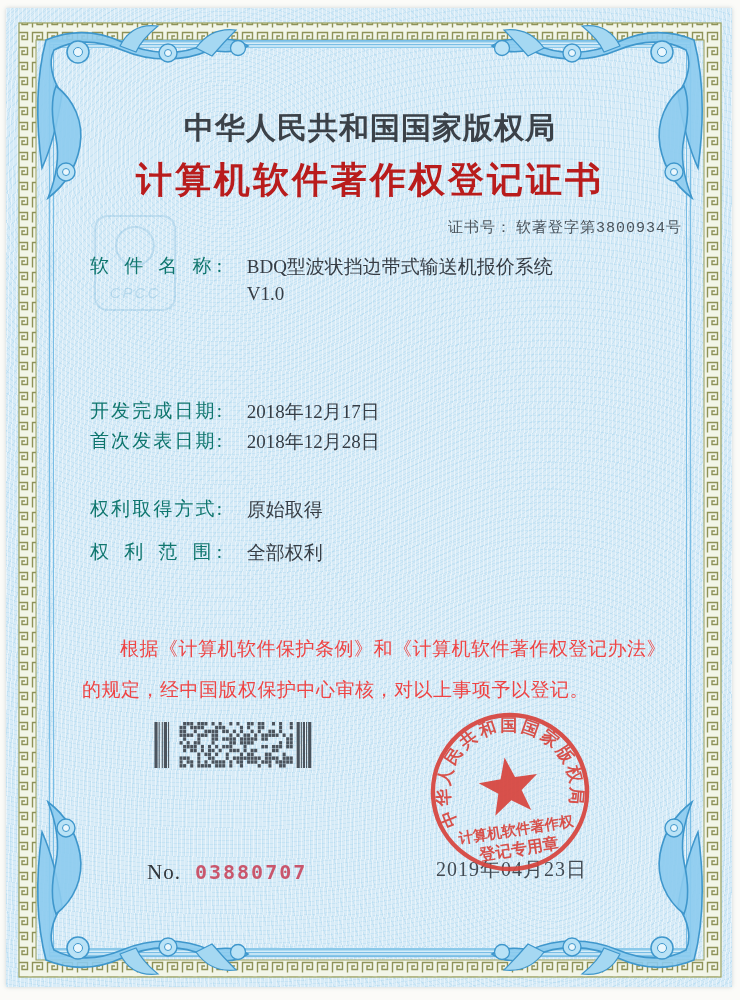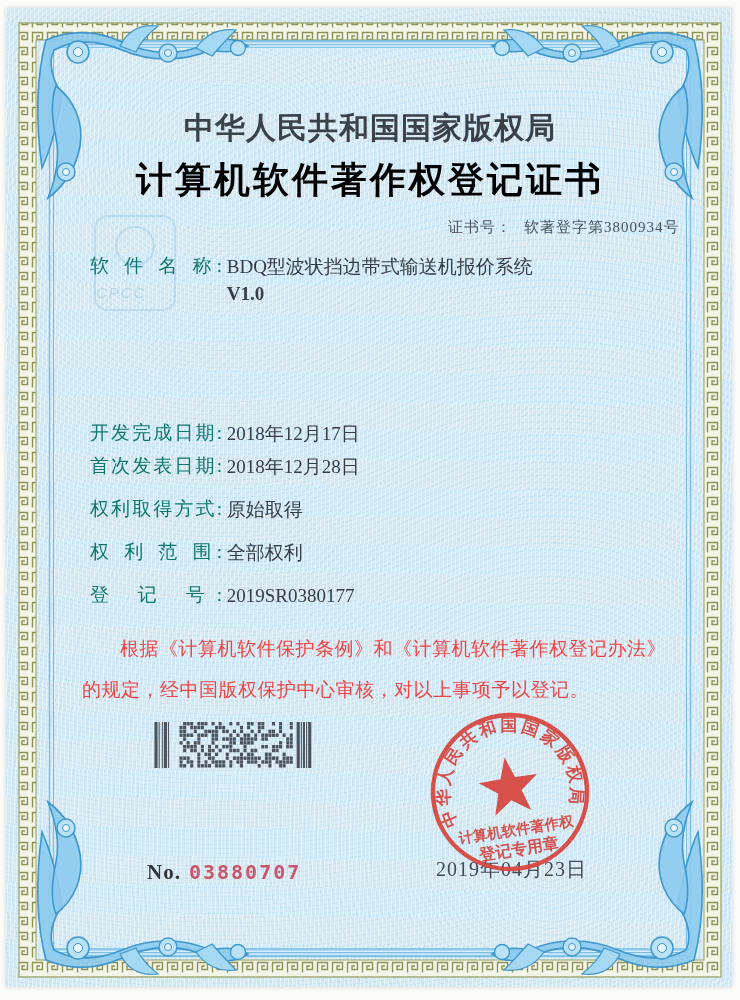--- a/index.html
+++ b/index.html
@@ -10,45 +10,45 @@
     background-image:
       repeating-linear-gradient(92deg, rgba(255,255,255,.45) 0 1px, rgba(255,255,255,0) 1px 4px),
       repeating-radial-gradient(140% 90% at 30% 15%, rgba(140,200,232,.22) 0 1px, rgba(140,200,232,0) 1px 5px),
       repeating-radial-gradient(120% 100% at 75% 85%, rgba(140,200,232,.20) 0 1px, rgba(140,200,232,0) 1px 6px);
     box-shadow:0 0 4px rgba(120,140,150,.35);}
   .deco{position:absolute;left:0;top:0;z-index:2;pointer-events:none;}
   .content{position:absolute;left:0;top:0;width:740px;height:748px;z-index:3;}
   .title1{position:absolute;left:0;top:108px;width:740px;text-align:center;
     font-size:30px;font-weight:bold;letter-spacing:1px;color:#3b4148;}
   .title2{position:absolute;left:0;top:156px;width:740px;text-align:center;
-    font-size:36px;font-weight:bold;letter-spacing:3px;color:#000000;}
+    font-size:36px;font-weight:bold;letter-spacing:3px;color:#b91c1c;}
   .certno{position:absolute;left:448px;top:218px;font-size:15px;color:#4a535b;letter-spacing:1px;}
-  .certno .val{margin-left:12px;}
+  .certno .val{margin-left:4px;font-family:Liberation Mono, monospace;}
   .row{position:absolute;left:90px;font-size:19px;color:#363d45;}
   .row .label{display:inline-block;width:132px;vertical-align:top;color:#0f766e;
     text-align:justify;text-align-last:justify;-moz-text-align-last:justify;}
-  .row .value{display:inline-block;margin-left:0;max-width:400px;vertical-align:top;line-height:27px;}
-  .row .value .v2{display:block;font-weight:bold;}
+  .row .value{display:inline-block;margin-left:20px;max-width:400px;vertical-align:top;line-height:27px;}
+  .row .value .v2{display:block;}
   .para{position:absolute;left:82px;top:628px;width:592px;font-size:19px;line-height:41px;
     color:#ef4444;text-indent:2em;letter-spacing:.5px;}
   .watermark{position:absolute;left:94px;top:215px;width:78px;height:92px;z-index:1;
     border:2px solid rgba(125,185,218,.38);border-radius:14px;opacity:.85;}
   .watermark .wcirc{position:absolute;left:19px;top:9px;width:36px;height:36px;border-radius:50%;
     border:2px solid rgba(125,185,218,.38);}
-  .watermark .wtxt{position:absolute;left:0;bottom:8px;width:100%;text-align:left;
+  .watermark .wtxt{position:absolute;left:0;bottom:8px;width:100%;text-align:center;
     font-family:"Liberation Sans",sans-serif;font-size:15px;letter-spacing:2px;color:rgba(125,185,218,.45);font-style:italic;}
   .barcode{position:absolute;left:141px;top:722px;z-index:3;}
   .sealwrap{position:absolute;left:424px;top:706px;width:172px;height:172px;z-index:4;
     transform:rotate(-9deg);opacity:.93;}
   .sealdate{position:absolute;left:436px;top:856px;font-size:20px;letter-spacing:1px;
     color:#424a52;z-index:3;}
   .serial{position:absolute;left:147px;top:860px;z-index:3;}
-  .serial .no{font-size:21px;color:#32363b;letter-spacing:1px;font-weight:bold;}
+  .serial .no{font-size:21px;color:#32363b;letter-spacing:1px;}
   .serial .num{font-family:"DejaVu Sans Mono","Liberation Mono",monospace;font-size:20px;
-    font-weight:bold;color:#c9566c;letter-spacing:2px;margin-left:8px;}
+    font-weight:bold;color:#c9566c;letter-spacing:2px;margin-left:14px;}
 </style>
 </head>
 <body>
 
 <div class="page">
   <div class="paper"></div>
 
   <svg class="deco" width="740" height="1000" viewBox="0 0 740 1000">
     <defs>
       <pattern id="greek" width="15" height="15" patternUnits="userSpaceOnUse">
@@ -109,39 +109,35 @@
       <span>证书号：</span><span class="val">软著登字第3800934号</span>
     </div>
 
     <div class="row" style="top:253px">
       <span class="label">软 件 名 称:</span>
       <span class="value">
         <span>BDQ型波状挡边带式输送机报价系统</span>
         <span class="v2">V1.0</span>
       </span>
     </div>
-    <div class="row" style="top:420px">
+    <div class="row" style="top:398px">
       <span class="label">开发完成日期:</span>
       <span class="value">2018年12月17日</span>
     </div>
-    <div class="row" style="top:453px">
+    <div class="row" style="top:428px">
       <span class="label">首次发表日期:</span>
       <span class="value">2018年12月28日</span>
     </div>
     <div class="row" style="top:539px">
       <span class="label">权 利 范 围:</span>
       <span class="value">全部权利</span>
     </div>
     <div class="row" style="top:496px">
       <span class="label">权利取得方式:</span>
       <span class="value">原始取得</span>
-    </div>
-    <div class="row" style="top:582px">
-      <span class="label">登 记 号:</span>
-      <span class="value">2019SR0380177</span>
     </div>
 
     <div class="para">根据《计算机软件保护条例》和《计算机软件著作权登记办法》的规定，经中国版权保护中心审核，对以上事项予以登记。</div>
 
     <svg class="barcode" id="barcode-svg" width="190" height="46" viewBox="0 0 156 44">
         <rect x="0" y="0" width="3" height="44" fill="#3c434b" fill-opacity="0.9"></rect>
         <rect x="4" y="0" width="1" height="44" fill="#3c434b" fill-opacity="0.9"></rect>
         <rect x="7" y="0" width="1" height="44" fill="#3c434b" fill-opacity="0.9"></rect>
         <rect x="9" y="0" width="3" height="44" fill="#3c434b" fill-opacity="0.9"></rect>
         <rect x="13" y="0" width="1" height="44" fill="#3c434b" fill-opacity="0.9"></rect>

